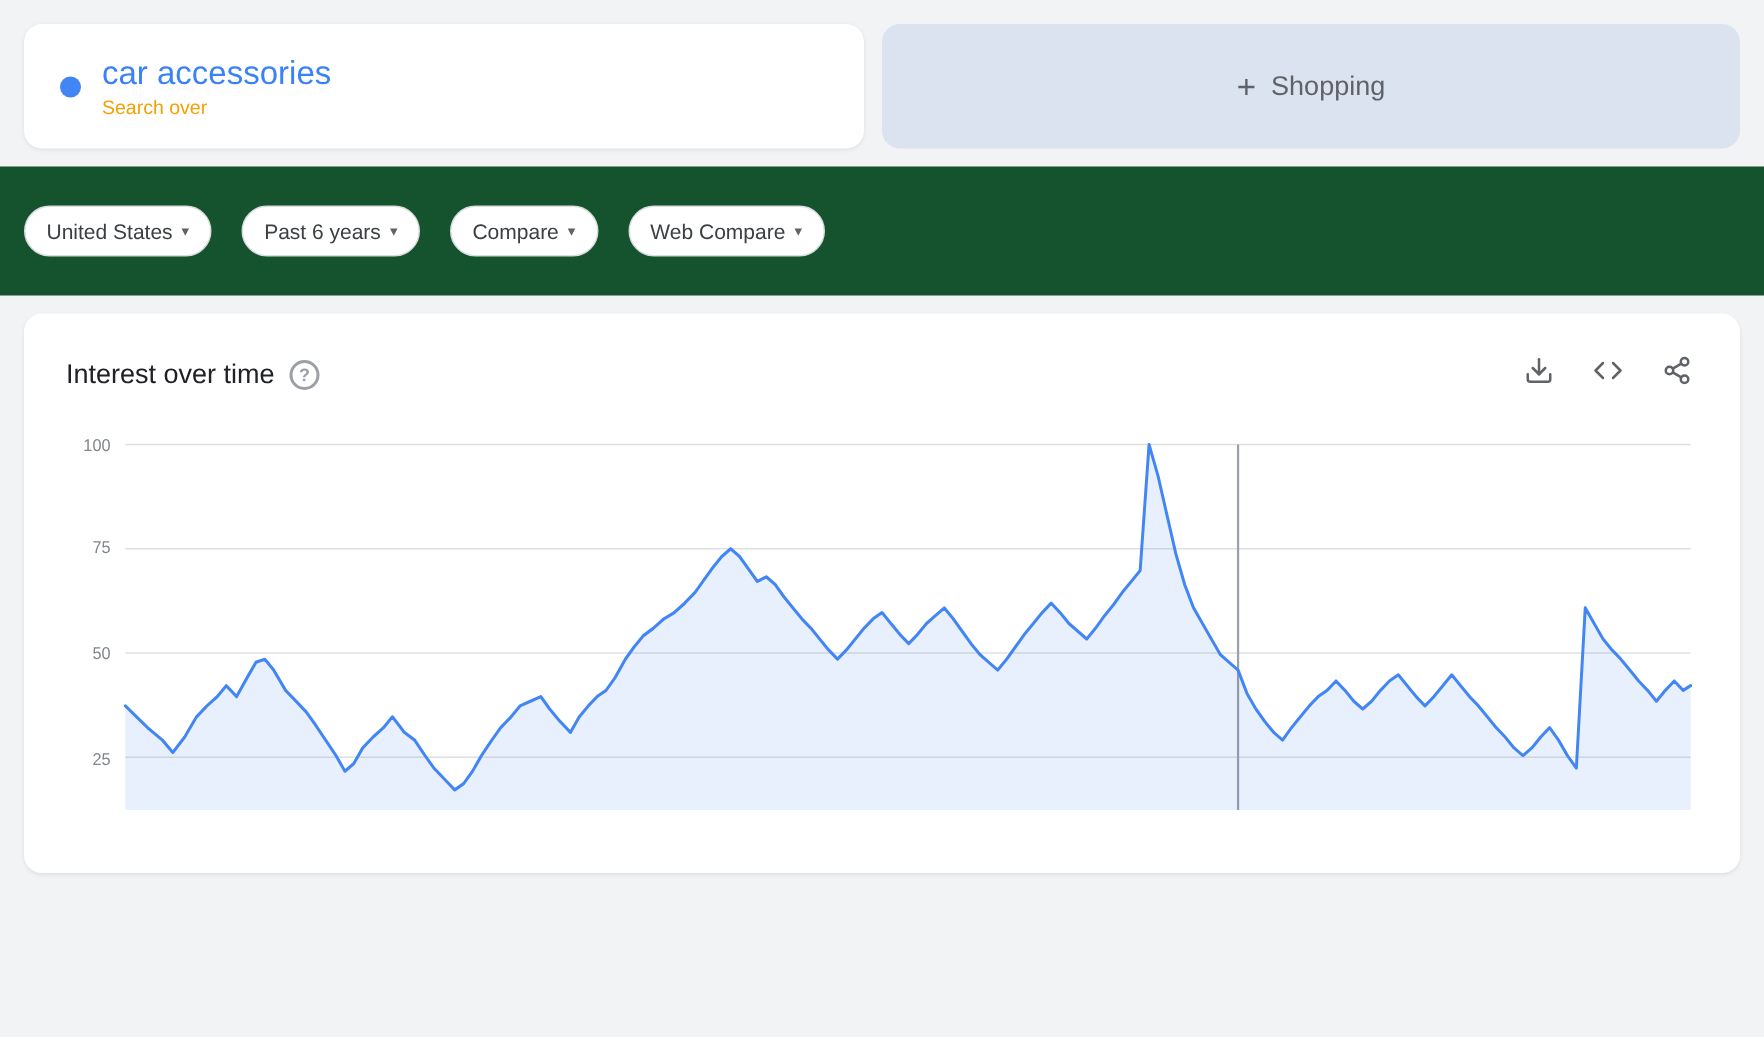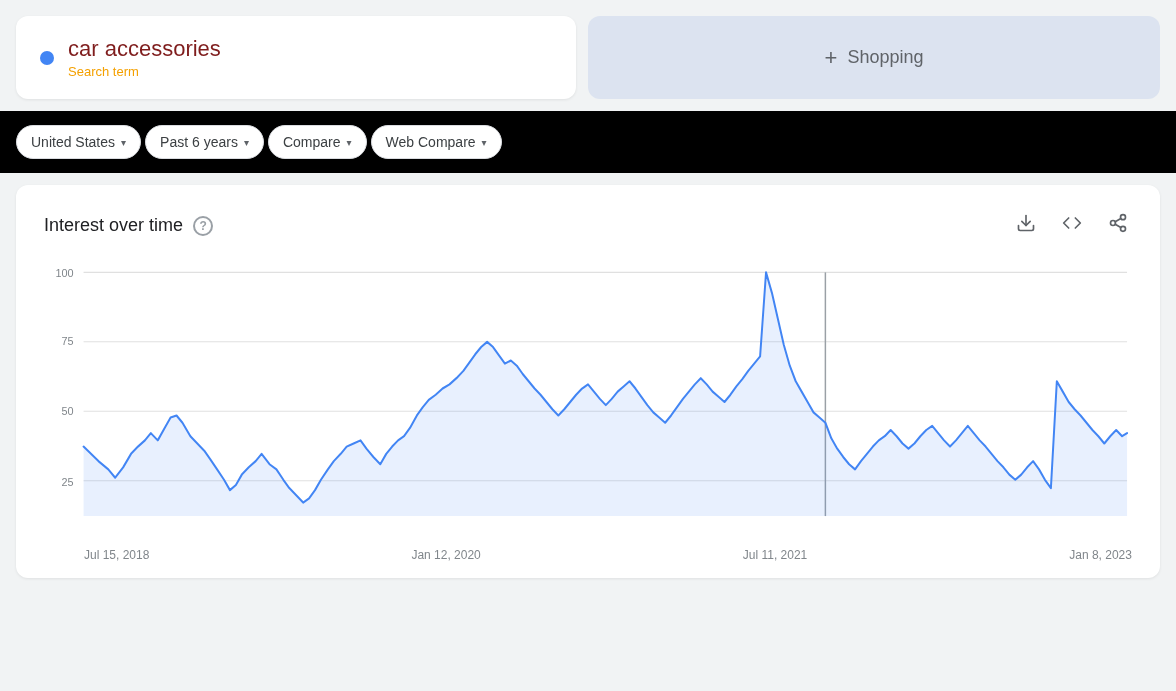--- a/index.html
+++ b/index.html
@@ -32,21 +32,21 @@
       width: 14px;
       height: 14px;
       border-radius: 50%;
       background: #4285f4;
       flex-shrink: 0;
     }
 
     .search-term-text h2 {
       font-size: 22px;
       font-weight: 500;
-      color: #7f1d1d;
+      color: #3b82f6;
       line-height: 1.2;
     }
 
     .search-term-text p {
       font-size: 13px;
       color: #f4a000;
       margin-top: 2px;
     }
 
     .compare-card {
@@ -66,25 +66,25 @@
       font-weight: 300;
     }
 
     .compare-card span.label {
       font-size: 18px;
       color: #5f6368;
       font-weight: 400;
     }
 
     .filters-section {
-      background: #000000;
-      padding: 14px 16px;
-      display: flex;
-      align-items: center;
-      gap: 4px;
+      background: #14532d;
+      padding: 26px 16px;
+      display: flex;
+      align-items: center;
+      gap: 20px;
     }
 
     .filter-btn {
       display: flex;
       align-items: center;
       gap: 6px;
       padding: 8px 14px;
       border: 1px solid #dadce0;
       border-radius: 20px;
       background: #fff;
@@ -197,21 +197,21 @@
     }
   </style>
 </head>
 <body>
 
 <div class="top-section">
   <div class="search-term-card">
     <div class="search-dot"></div>
     <div class="search-term-text">
       <h2>car accessories</h2>
-      <p>Search term</p>
+      <p>Search over</p>
     </div>
   </div>
   <div class="compare-card">
     <span class="plus">+</span>
     <span class="label">Shopping</span>
   </div>
 </div>
 
 <div class="filters-section">
   <button class="filter-btn">
@@ -367,19 +367,13 @@
         L 964,192 L 970,198 L 976,205 L 982,210
         L 988,205 L 994,198 L 1000,192 L 1006,200
         L 1012,210 L 1018,218 L 1024,115 L 1030,125
         L 1036,135 L 1042,142 L 1048,148 L 1054,155
         L 1060,162 L 1066,168 L 1072,175 L 1078,168
         L 1084,162 L 1090,168 L 1095,165
       "></path>
     </svg>
   </div>
 
-  <div class="x-labels">
-    <span>Jul 15, 2018</span>
-    <span>Jan 12, 2020</span>
-    <span>Jul 11, 2021</span>
-    <span>Jan 8, 2023</span>
-  </div>
 </div>
 
 </body></html>

